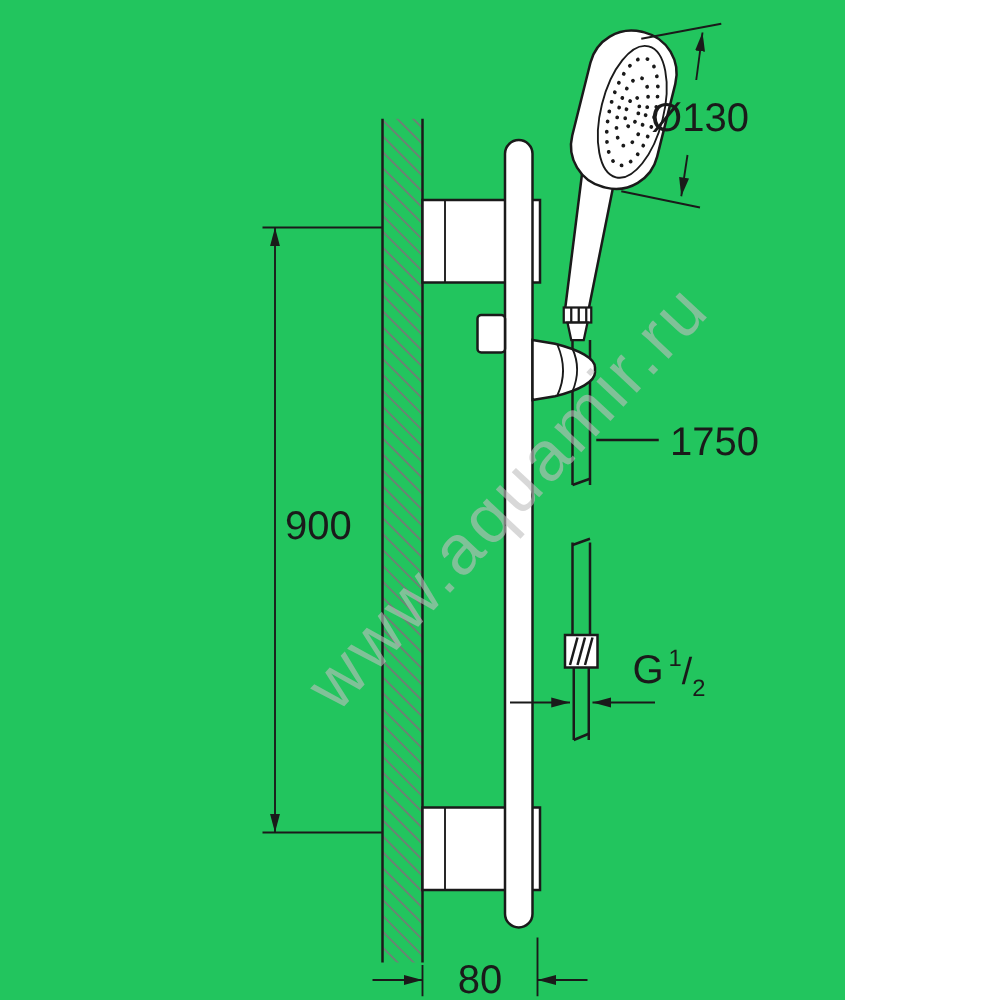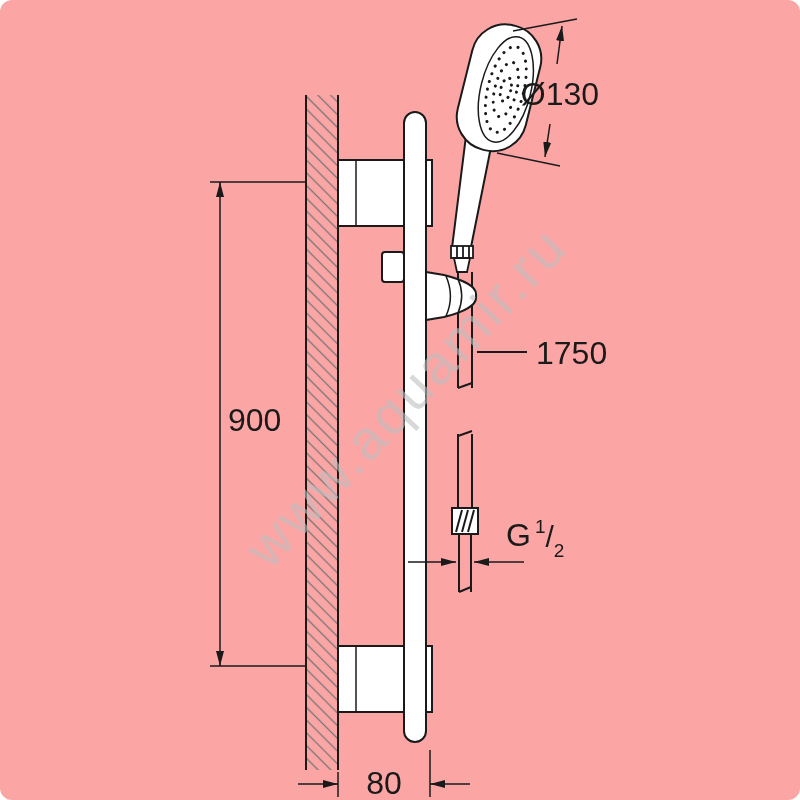--- a/index.html
+++ b/index.html
@@ -1,16 +1,16 @@
 <!DOCTYPE html>
 <html><head>
 <meta charset="utf-8">
 <style>
   html,body{margin:0;padding:0;background:#ffffff;}
-  .stage{position:relative;width:800px;height:800px;background:#fca5a5;overflow:hidden;border-radius:12px;}
+  .stage{position:relative;width:676px;height:800px;background:#22c55e;overflow:hidden;}
   svg{display:block;}
   .dim-text{font-family:"Liberation Sans","DejaVu Sans",sans-serif;font-size:32px;fill:#1a1a1a;}
   .dim-text-small{font-family:"Liberation Sans","DejaVu Sans",sans-serif;font-size:19px;fill:#1a1a1a;}
   .watermark-text{font-family:"Liberation Sans","DejaVu Sans",sans-serif;font-size:56px;fill:#bfbfbf;opacity:.6;letter-spacing:3px;}
 </style>
 </head>
 <body>
 
 <div class="stage">
 <svg viewBox="0 0 800 800" width="800" height="800">

